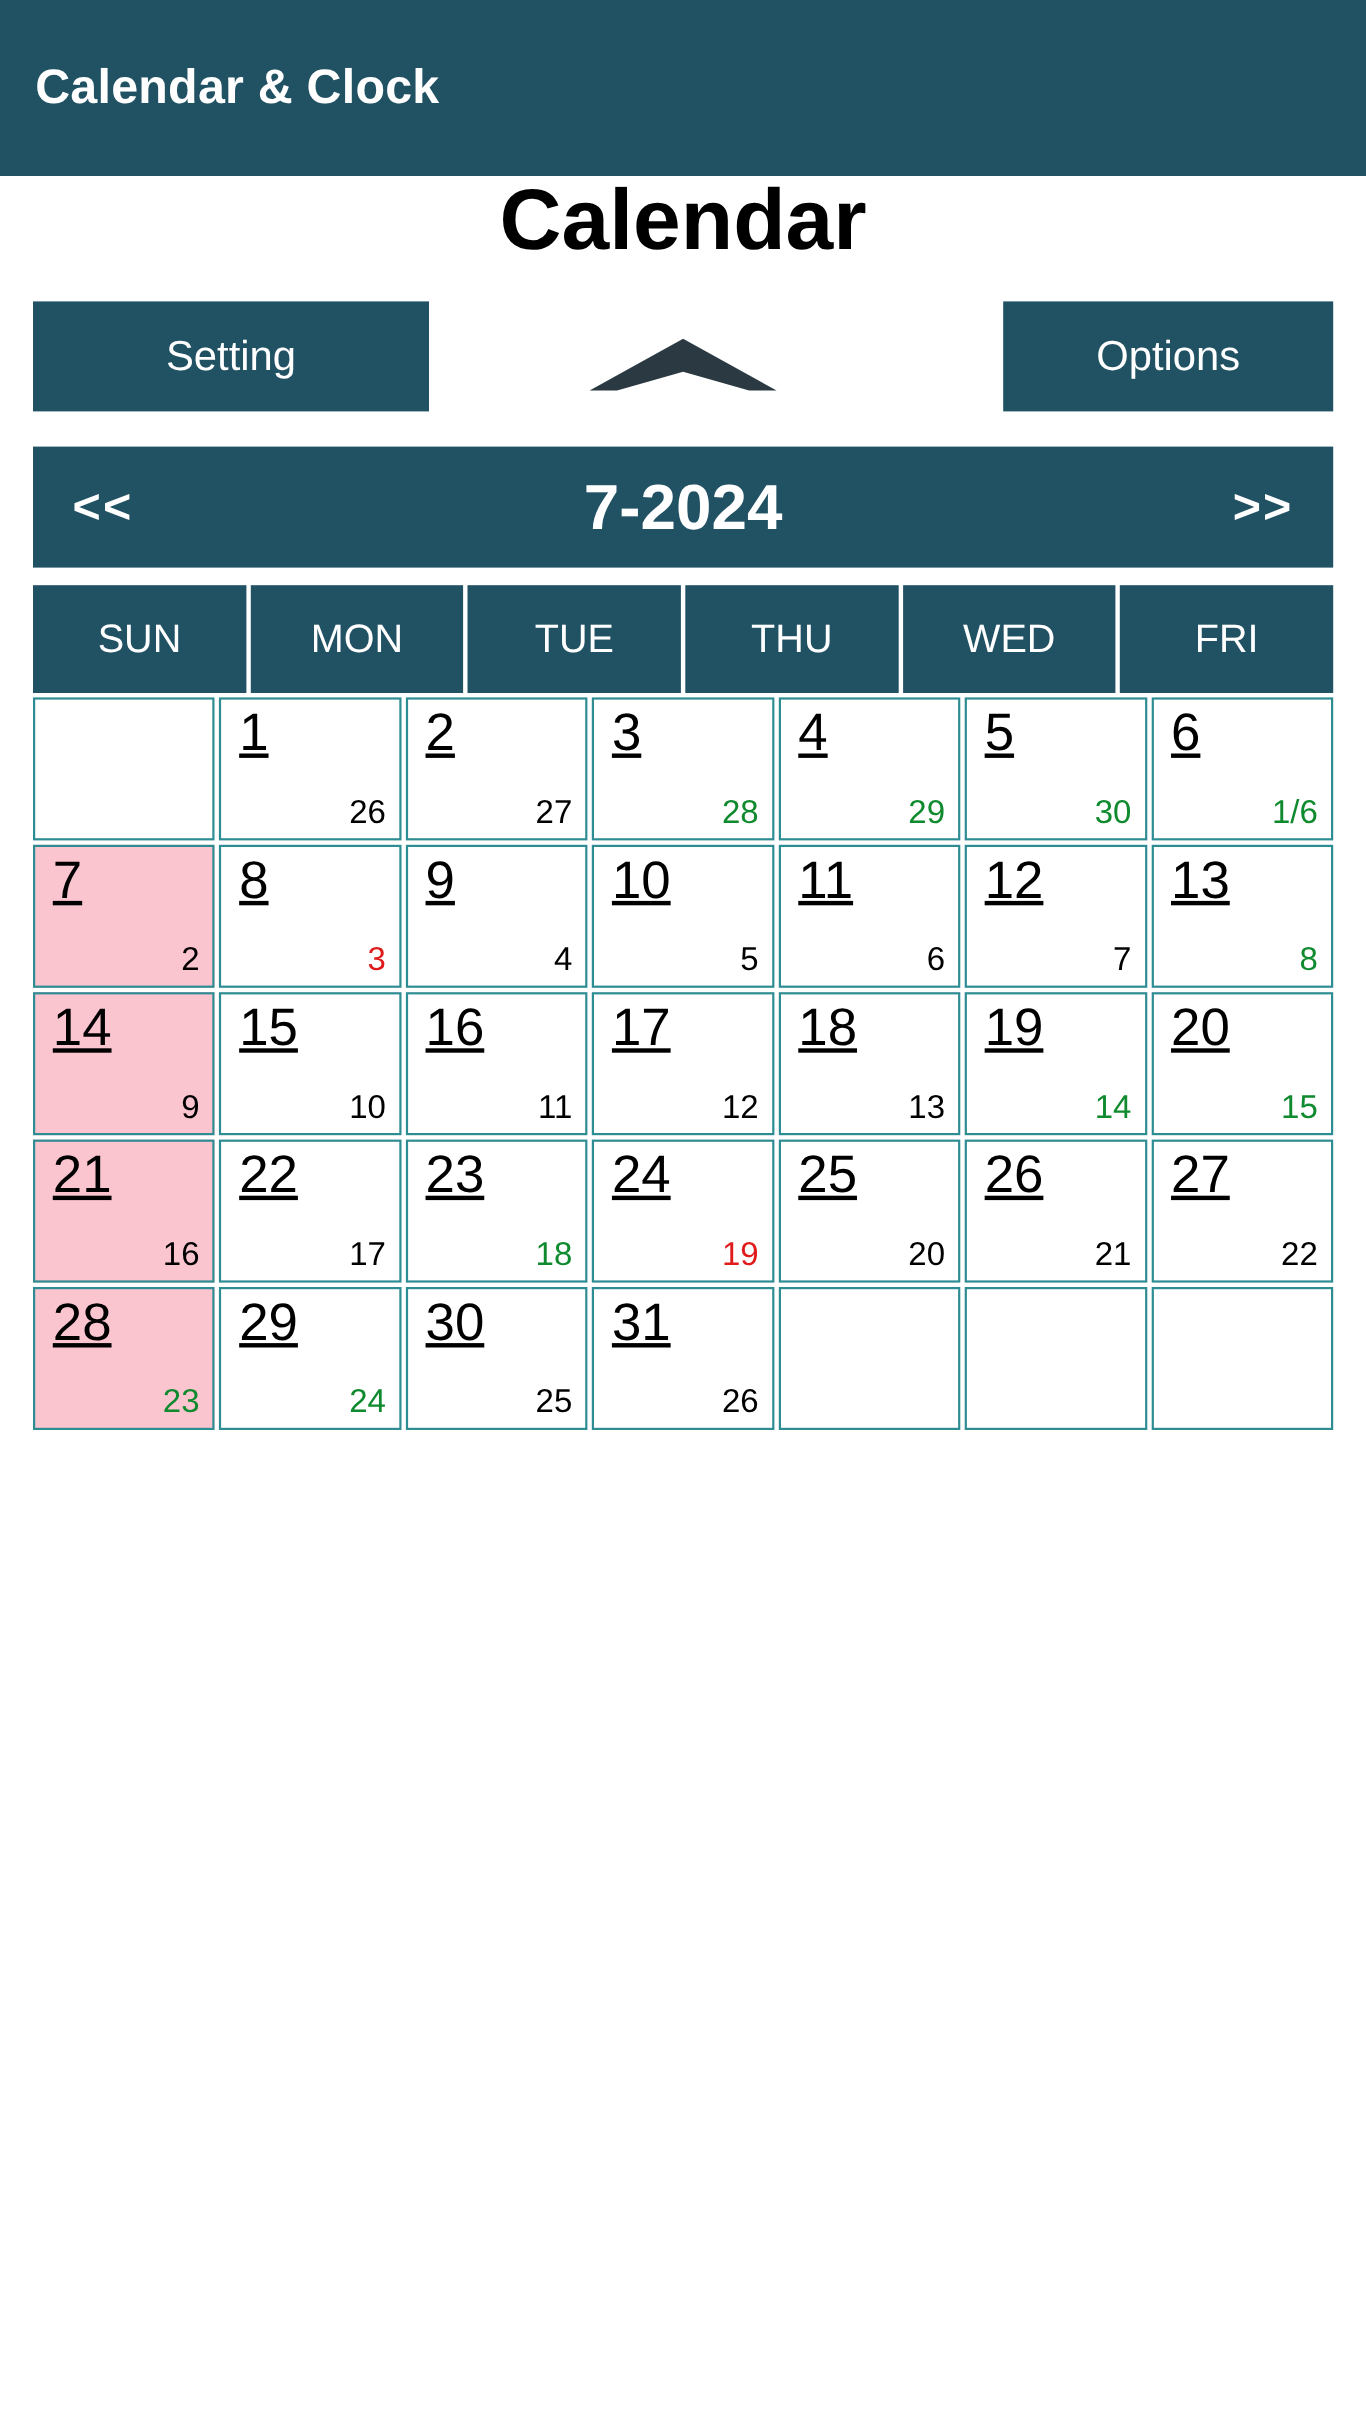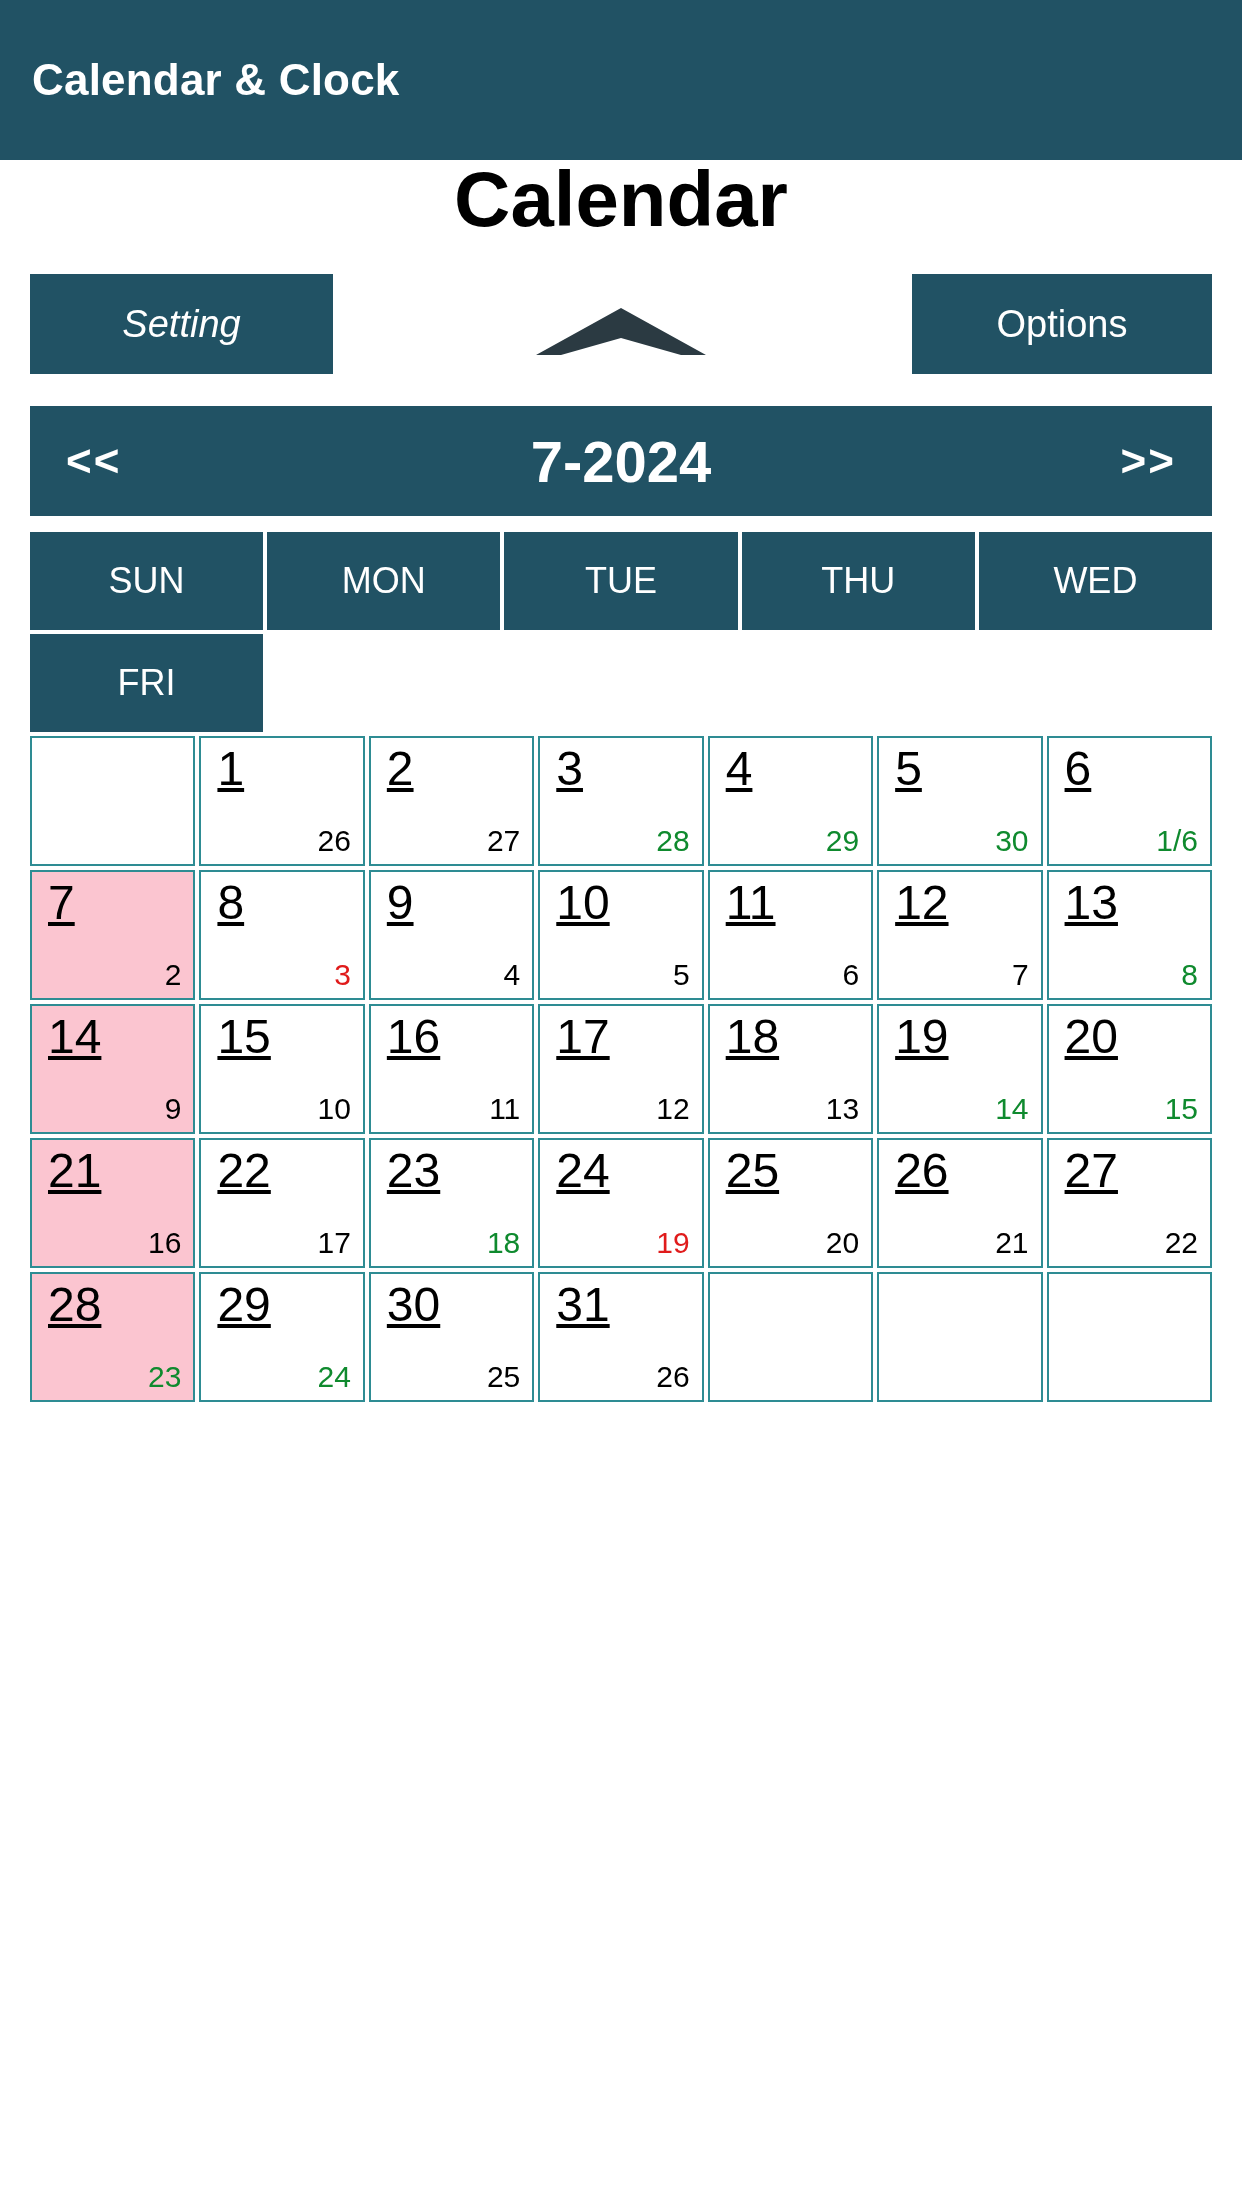--- a/index.html
+++ b/index.html
@@ -53,21 +53,21 @@
     background: #215264;
     color: #ffffff;
     font-size: 38px;
     display: flex;
     align-items: center;
     justify-content: center;
     border: none;
     box-sizing: border-box;
     font-family: "Liberation Sans", sans-serif;
   }
-  .ctrl-setting { left: 30px; width: 303px; font-style: italic; }
+  .ctrl-setting { left: 30px; width: 360px; }
   .ctrl-options { right: 30px; width: 300px; text-align: right; }
 
   .chevron-wrap {
     position: absolute;
     left: 50%;
     top: 26px;
     transform: translateX(-50%);
     width: 180px;
     height: 60px;
   }
@@ -94,21 +94,21 @@
     font-size: 58px;
     font-weight: bold;
   }
 
   
   .cal {
     margin: 16px 30px 0 30px;
   }
   .dow-row {
     display: grid;
-    grid-template-columns: repeat(5, 1fr);
+    grid-template-columns: repeat(6, 1fr);
     gap: 4px;
   }
   .dow {
     background: #215264;
     color: #ffffff;
     height: 98px;
     display: flex;
     align-items: center;
     justify-content: center;
     font-size: 36px;

